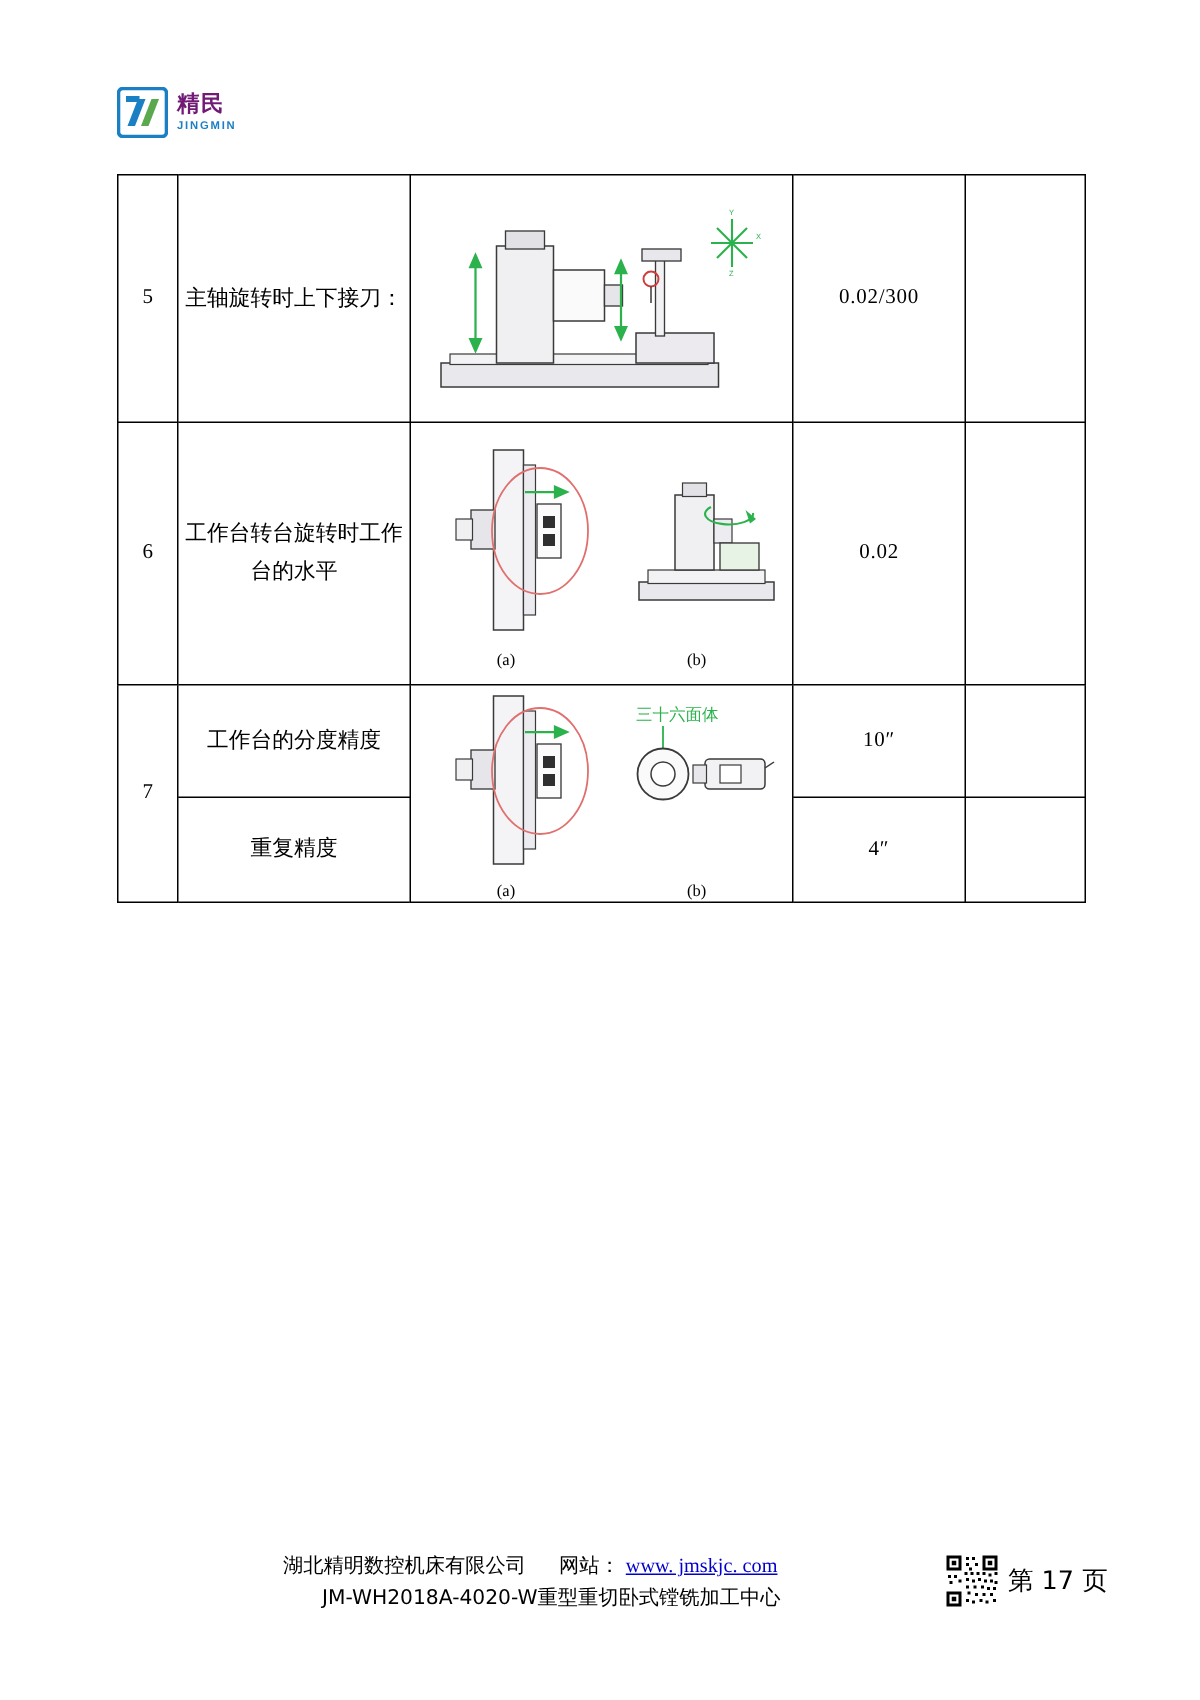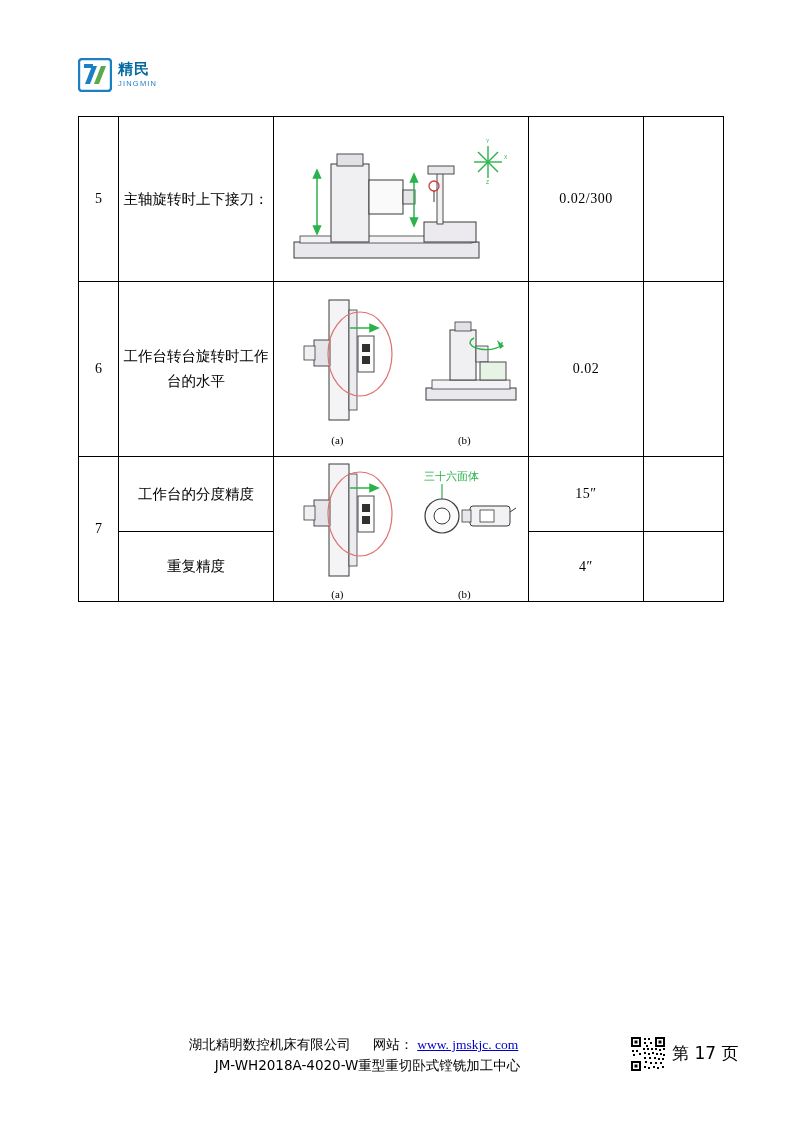--- a/index.html
+++ b/index.html
@@ -29,30 +29,30 @@
     width: 34px;
     height: 34px;
     position: relative;
   }
   .logo-text {
     display: flex;
     flex-direction: column;
     line-height: 1;
   }
   .logo-cn {
-    font-family: Liberation Serif, serif;
+    font-family: Liberation Sans, sans-serif;
     font-size: 15px;
     font-weight: bold;
-    color: #0369a1;
+    color: #701a75;
     letter-spacing: 1px;
   }
   .logo-en {
     font-family: "Liberation Sans", sans-serif;
     font-size: 7.5px;
-    font-weight: normal;
+    font-weight: bold;
     color: #1b7fc4;
     letter-spacing: 1.2px;
     margin-top: 3px;
   }
 
   
   .spec-table {
     position: absolute;
     left: 78px;
     top: 116px;
@@ -299,21 +299,21 @@
             <rect x="188" y="52" width="9" height="12" fill="#e8e8ec" stroke="#3a3a3a" stroke-width="0.8"></rect>
             <rect x="206" y="52" width="14" height="12" fill="#ffffff" stroke="#3a3a3a" stroke-width="0.8"></rect>
             <line x1="236" y1="54" x2="242" y2="50" stroke="#3a3a3a" stroke-width="1"></line>
           </svg>
           <div class="fig-caption-row">
             <span>(a)</span>
             <span>(b)</span>
           </div>
         </div>
       </td>
-      <td class="cell-val">15″</td>
+      <td class="cell-val">10″</td>
       <td class="cell-val"></td>
     </tr>
     <tr style="height:70px;">
       <td class="cell-item">重复精度</td>
       <td class="cell-val">4″</td>
       <td class="cell-val"></td>
     </tr>
   </tbody>
 </table>
 

